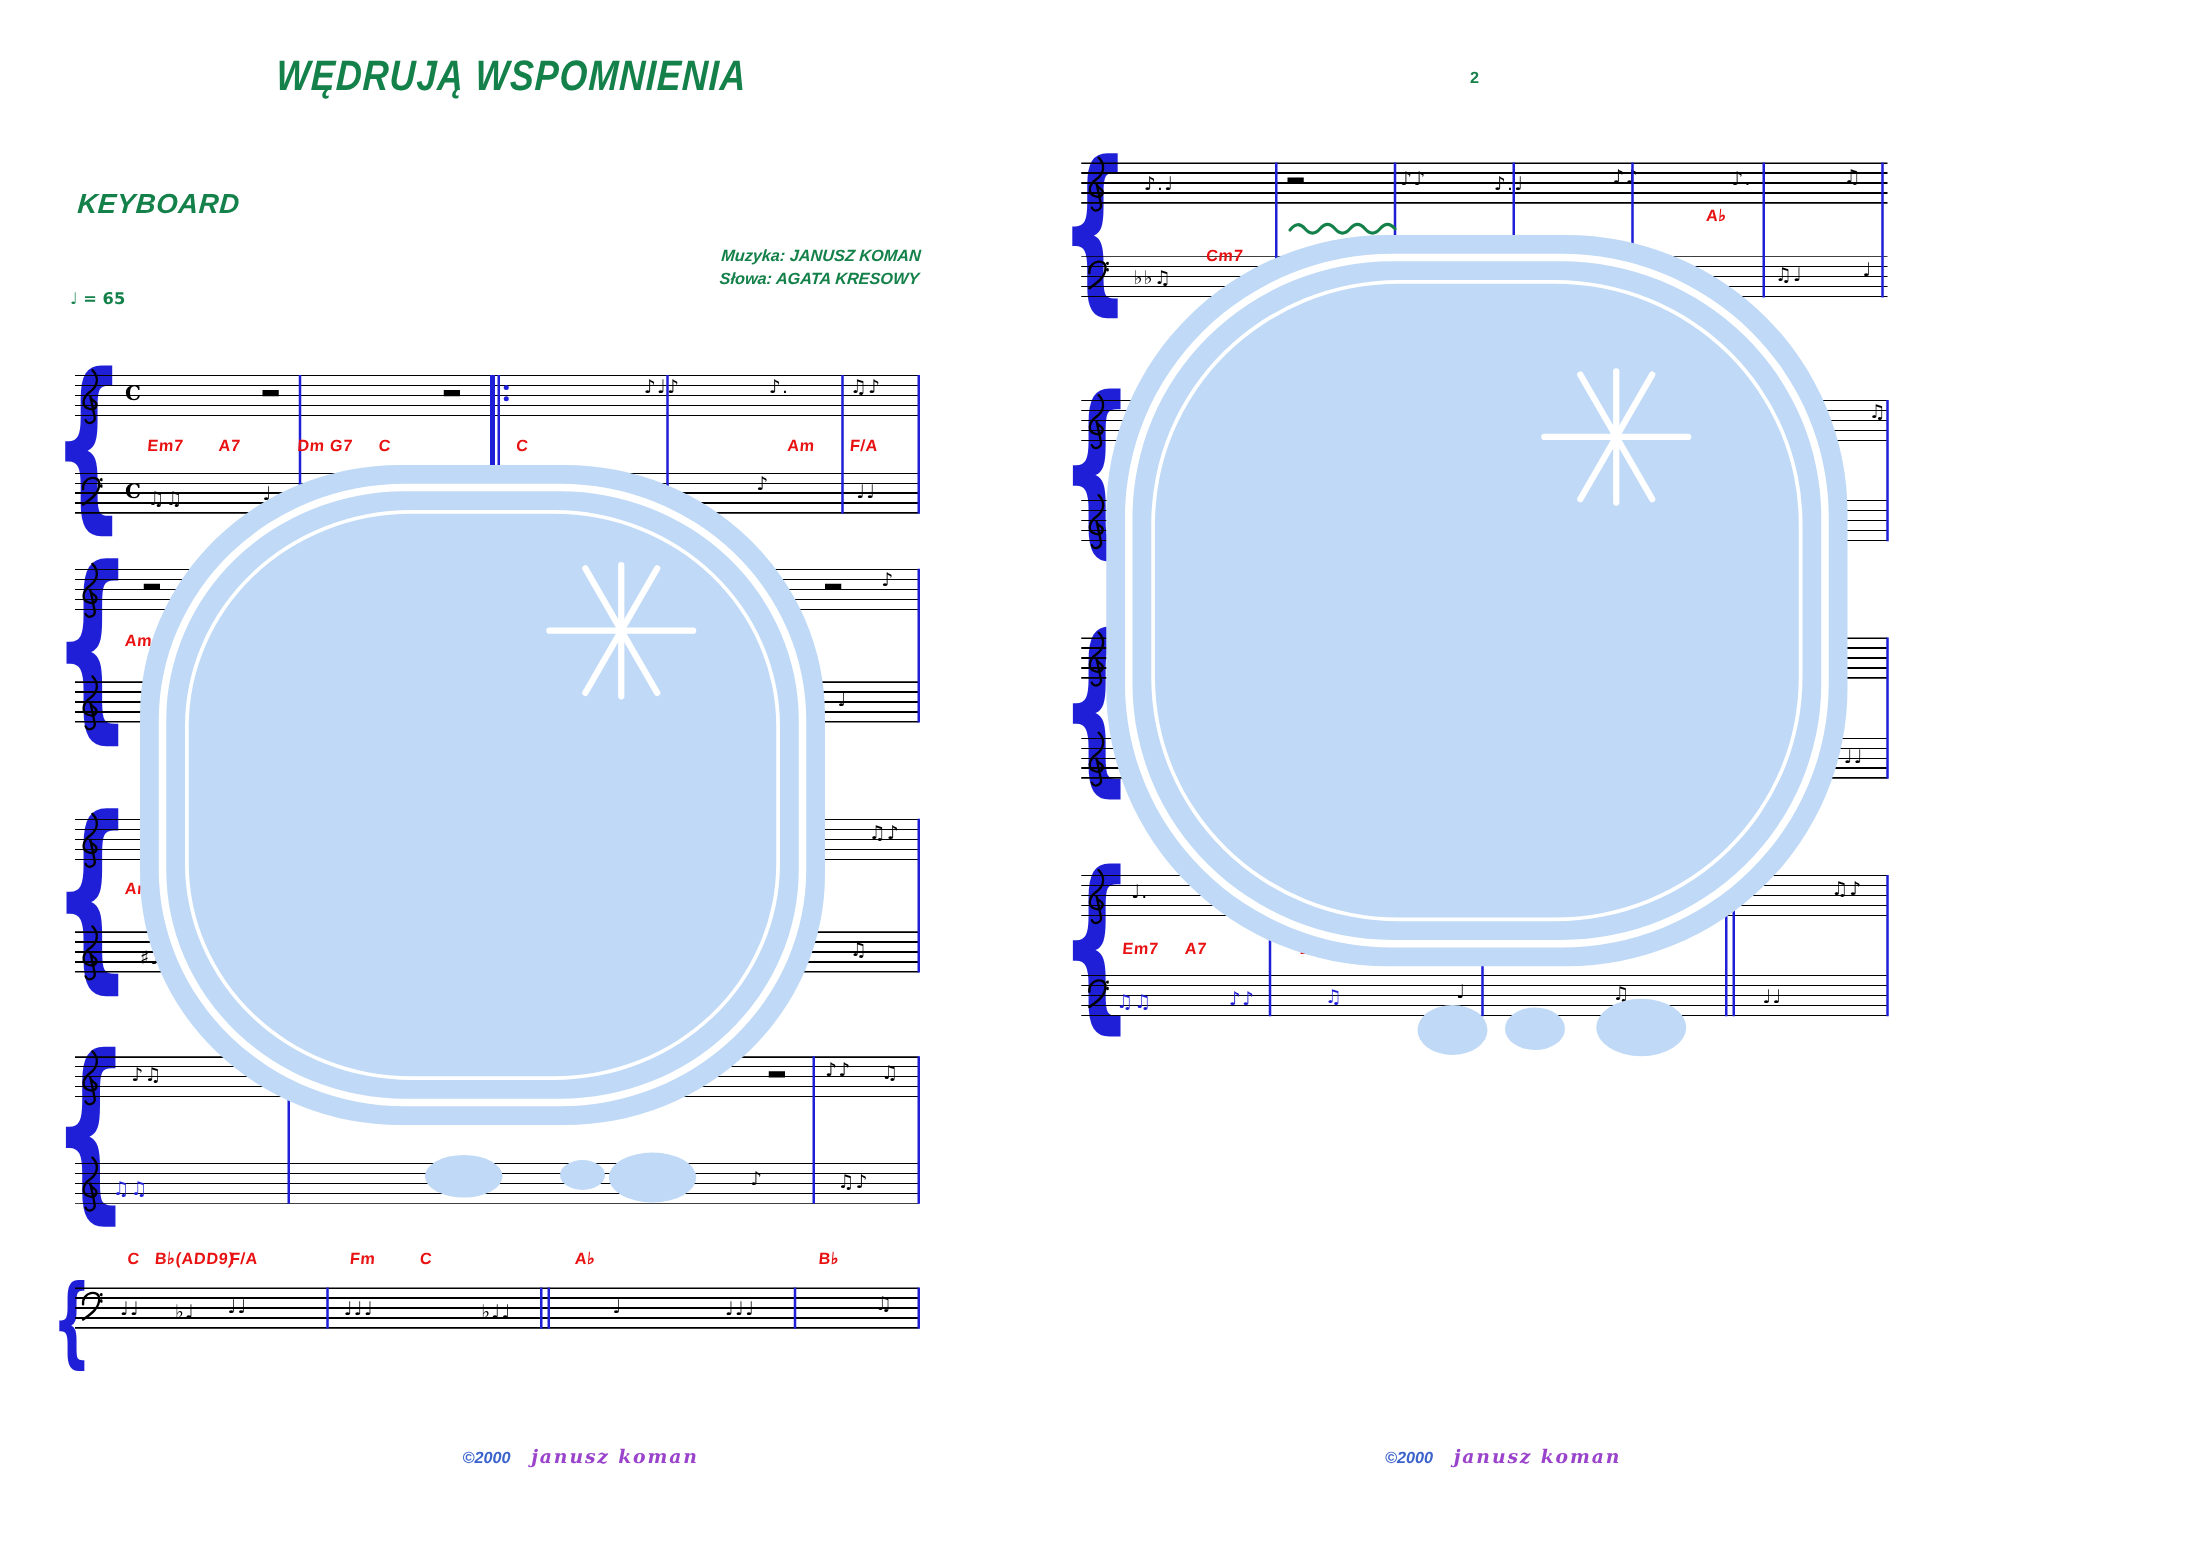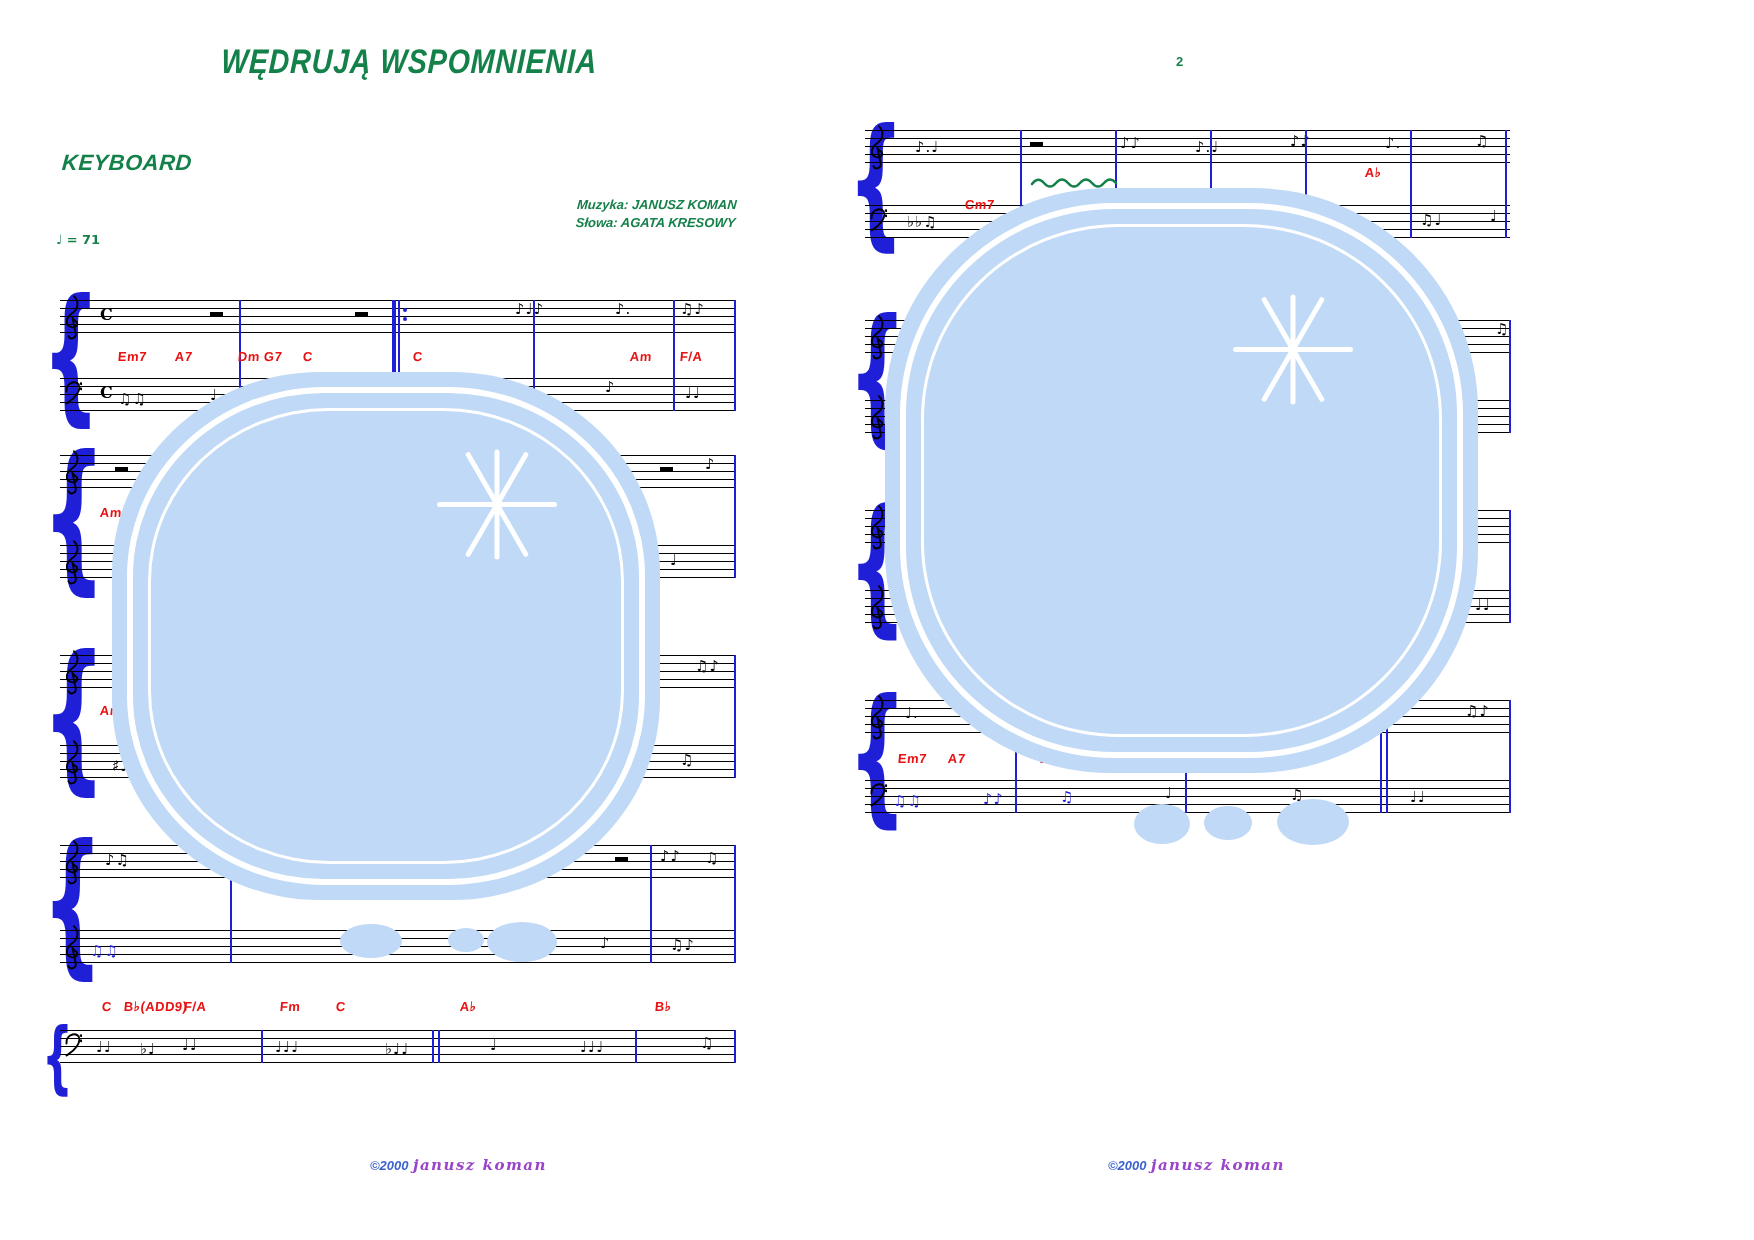--- a/index.html
+++ b/index.html
@@ -46,32 +46,32 @@
   .stamp::after{content:"";position:absolute;inset:36px;border:3px solid #fff;border-radius:38%;}
   .spark{position:absolute;width:120px;height:120px;z-index:6;}
   .spark i{position:absolute;left:0;top:57px;width:120px;height:5px;background:#fff;border-radius:3px;display:block;}
   .spark i:nth-child(2){transform:rotate(60deg);}
   .spark i:nth-child(3){transform:rotate(120deg);}
   .spark i:nth-child(4){transform:rotate(90deg);width:110px;left:5px;}
   .blobell{position:absolute;background:var(--stamp);border-radius:50%;z-index:5;}
   
   .footer{position:absolute;white-space:nowrap;z-index:3;}
   .cyear{color:var(--cblue);font:italic bold 13px "Liberation Sans",sans-serif;}
-  .cname{color:var(--cpurple);font:italic bold 15px "DejaVu Serif",serif;letter-spacing:1.5px;}
+  .cname{color:var(--cpurple);font:italic bold 15px "DejaVu Serif",serif;letter-spacing:1.5px;margin-left:12px;}
   .scribble{position:absolute;z-index:2;}
 </style>
 </head>
 <body>
 
 <div class="sheet">
 
   <div class="page">
     <div class="title">WĘDRUJĄ WSPOMNIENIA</div>
     <div class="instrument">KEYBOARD</div>
-    <div class="tempo">♩ = 71</div>
+    <div class="tempo">♩ = 65</div>
     <div class="credits">
       <div>Muzyka: JANUSZ KOMAN</div>
       <div>Słowa: AGATA KRESOWY</div>
     </div>
 
     <div class="stamp" style="left:112px;top:372px;width:548px;height:528px;">
       <div class="spark" style="left:325px;top:73px;">
         <i></i>
           <i></i>
           <i></i>

